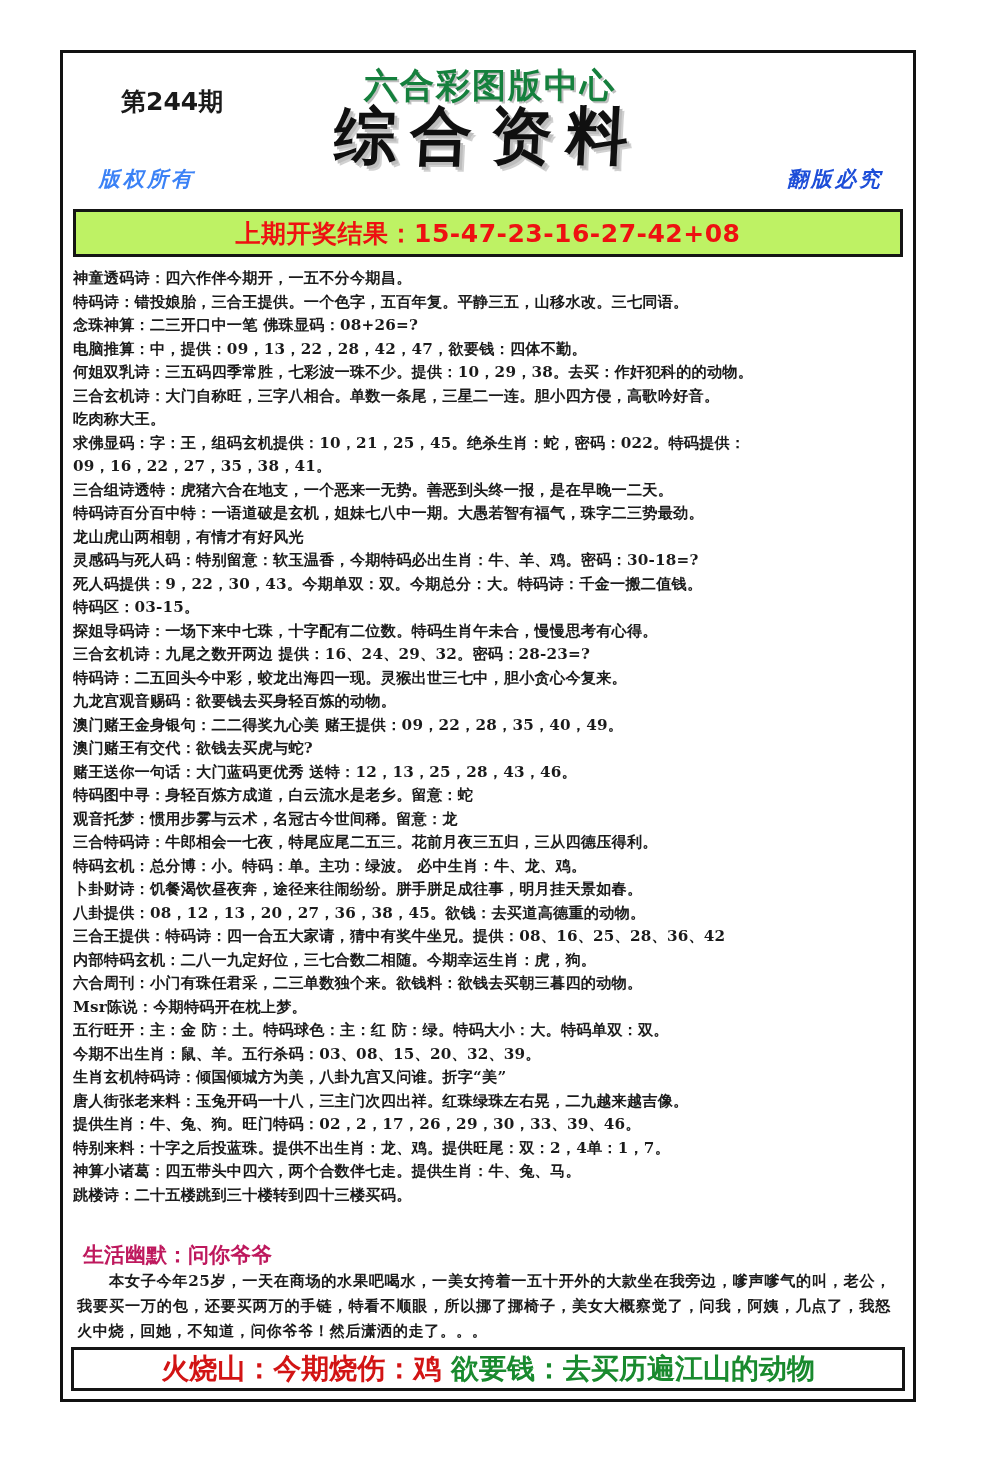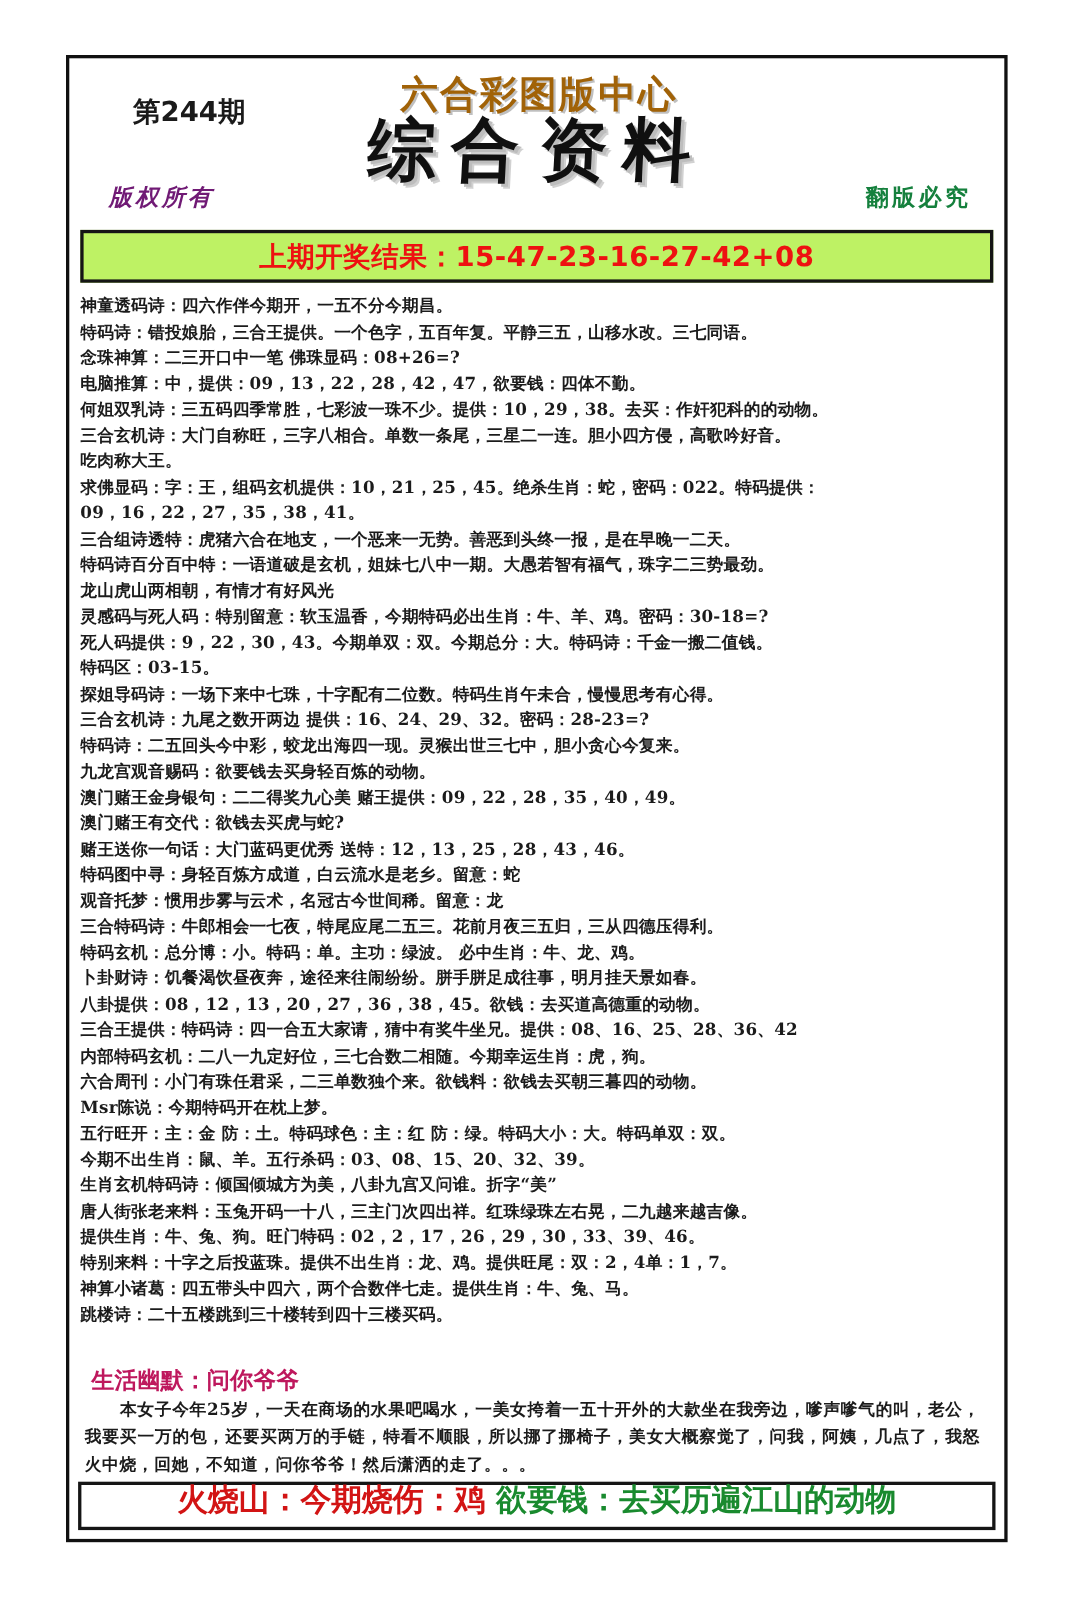--- a/index.html
+++ b/index.html
@@ -40,44 +40,45 @@
     white-space: nowrap;
   }
   .copyright-left {
     position: absolute;
     left: 36px;
     top: 112px;
     font-size: 21px;
     font-weight: bold;
     font-family: "DejaVu Serif", "Liberation Serif", serif;
     font-style: italic;
-    color: #701a75;
+    color: #3b82f6;
     letter-spacing: 3px;
     white-space: nowrap;
   }
   .copyright-right {
     position: absolute;
     right: 30px;
     top: 112px;
     font-size: 21px;
     font-weight: bold;
     font-family: "DejaVu Serif", "Liberation Serif", serif;
-    color: #15803d;
+    font-style: italic;
+    color: #1d4ed8;
     letter-spacing: 3px;
     white-space: nowrap;
   }
   .brand-line {
     position: absolute;
     left: 4px;
     right: 0;
     top: 10px;
     text-align: center;
     font-size: 34px;
     font-weight: bold;
-    color: #a16207;
+    color: #15803d;
     letter-spacing: 2px;
     text-shadow: 2px 2px 0 rgba(0,0,0,0.25);
     white-space: nowrap;
   }
   .title-big {
     position: absolute;
     left: 0;
     right: 0;
     top: 52px;
     text-align: center;
@@ -149,20 +150,21 @@
   
   .footer-box {
     position: absolute;
     left: 8px;
     right: 8px;
     bottom: 8px;
     border: 3px solid #151515;
     height: 44px;
     box-sizing: border-box;
     display: flex;
+    align-items: center;
     justify-content: center;
     background: #ffffff;
   }
   .footer-text {
     font-size: 28px;
     font-weight: bold;
     font-family: "DejaVu Serif", "Liberation Serif", serif;
     white-space: nowrap;
     letter-spacing: 0px;
     line-height: 1;

